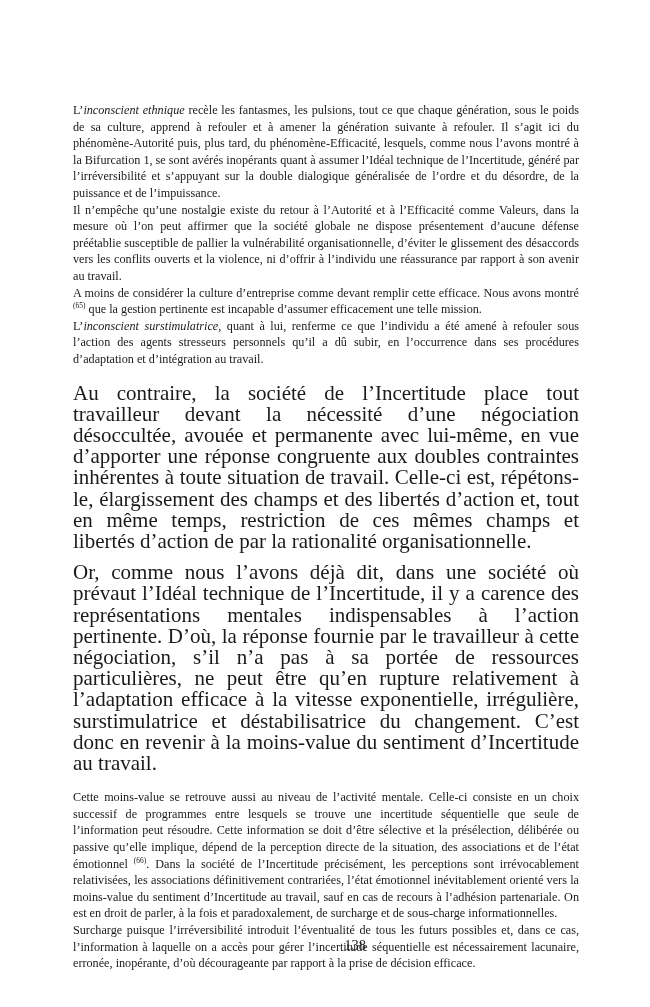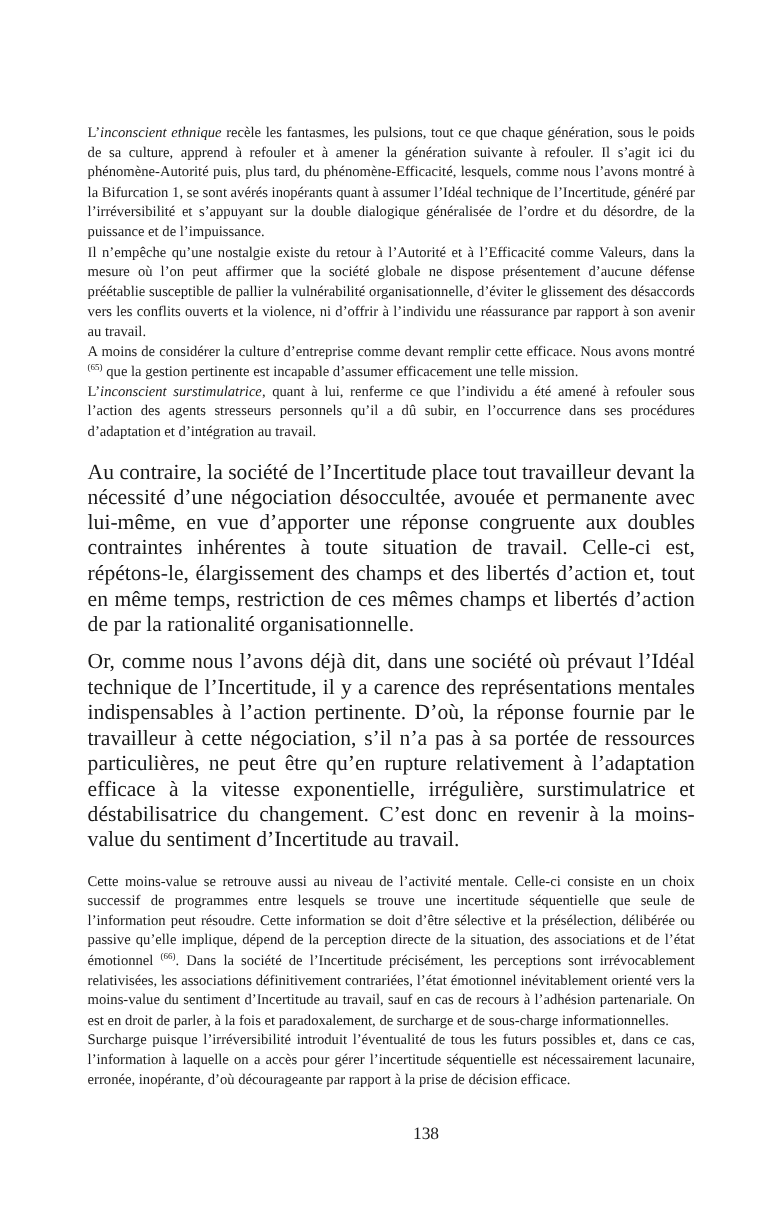--- a/index.html
+++ b/index.html
@@ -23,21 +23,21 @@
       font-family: Liberation Serif, serif;
     }
     .small {
       font-size: 12.2px;
       line-height: 16.6px;
       text-align: justify;
       margin: 0;
     }
     .small + .small { margin-top: 0; }
     .large {
-      font-size: 18px;
+      font-size: 21px;
       line-height: 21.2px;
       text-align: justify;
       margin: 0;
     }
     .gap-large-top { margin-top: 15px; }
     .gap-large { margin-top: 10px; }
     .gap-small-top { margin-top: 15px; }
     .gap-small { margin-top: 14px; }
     em { font-style: italic; }
     sup {

